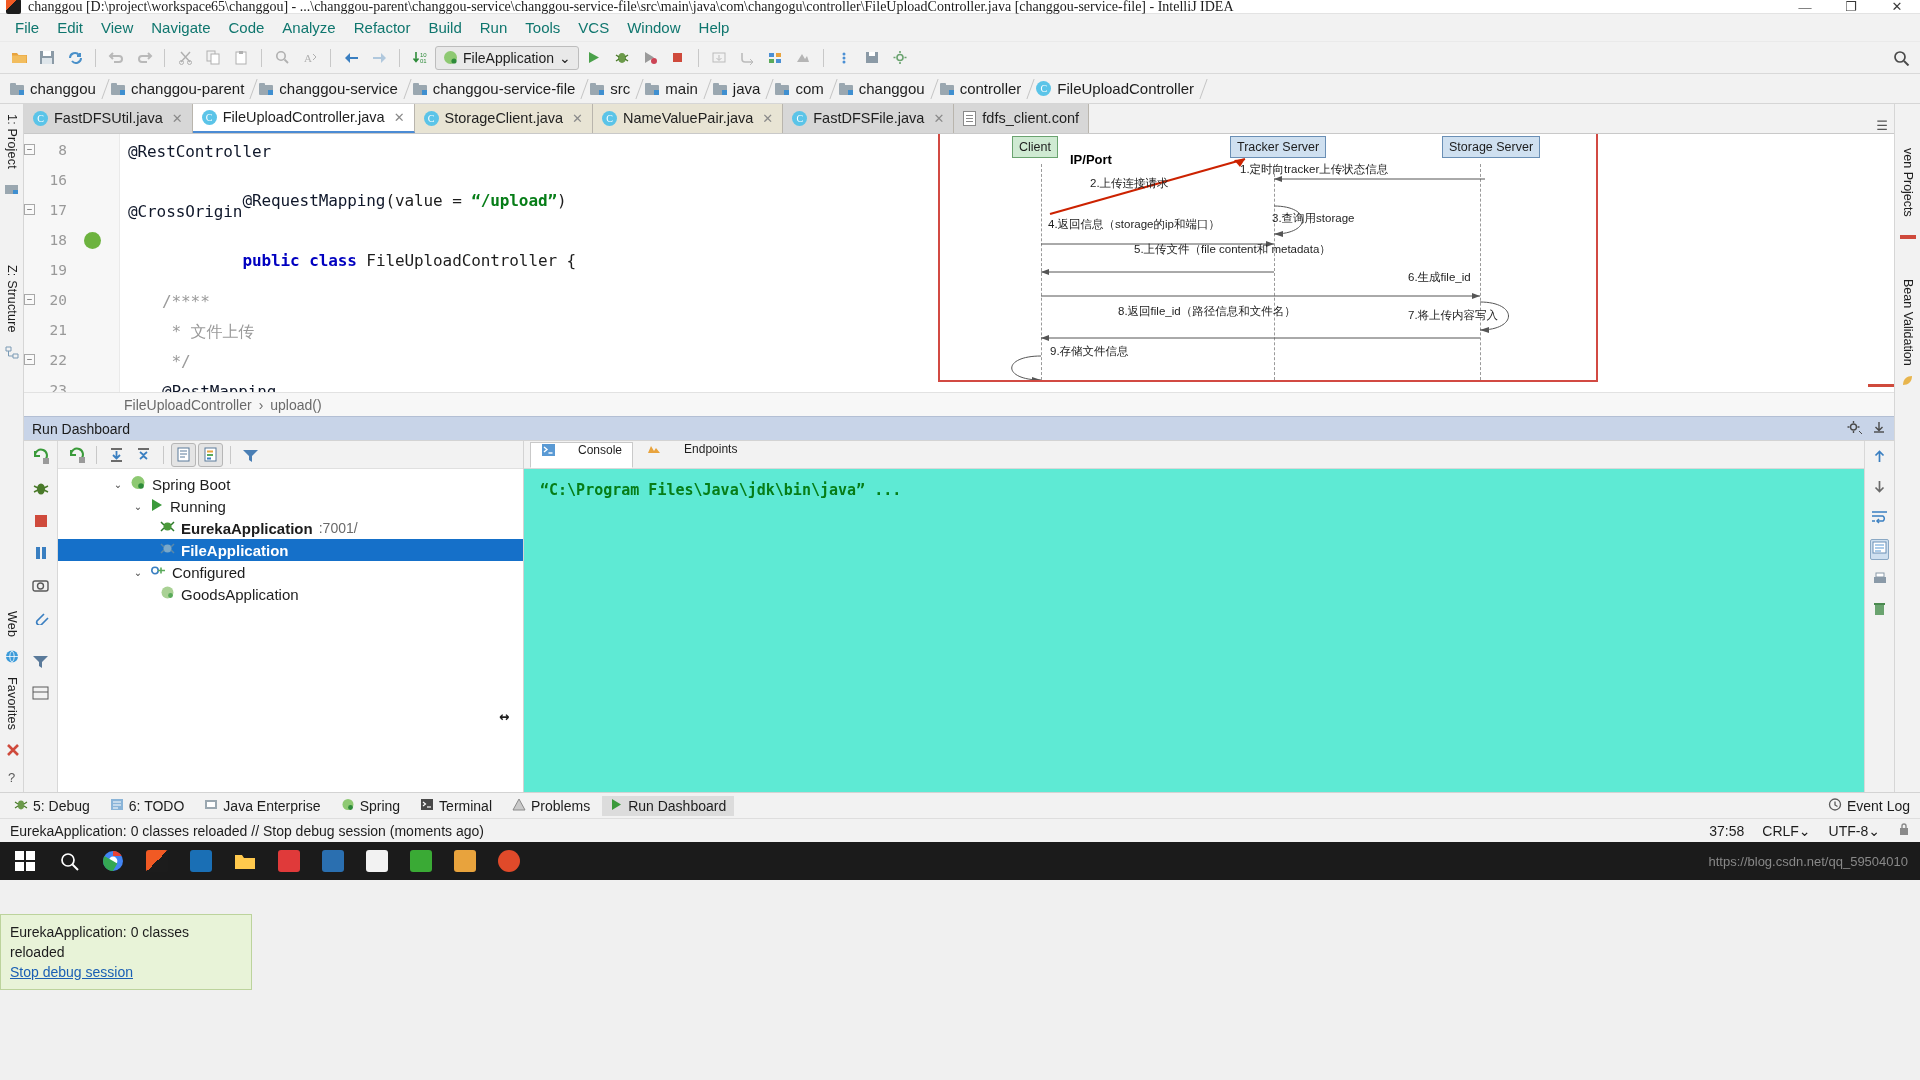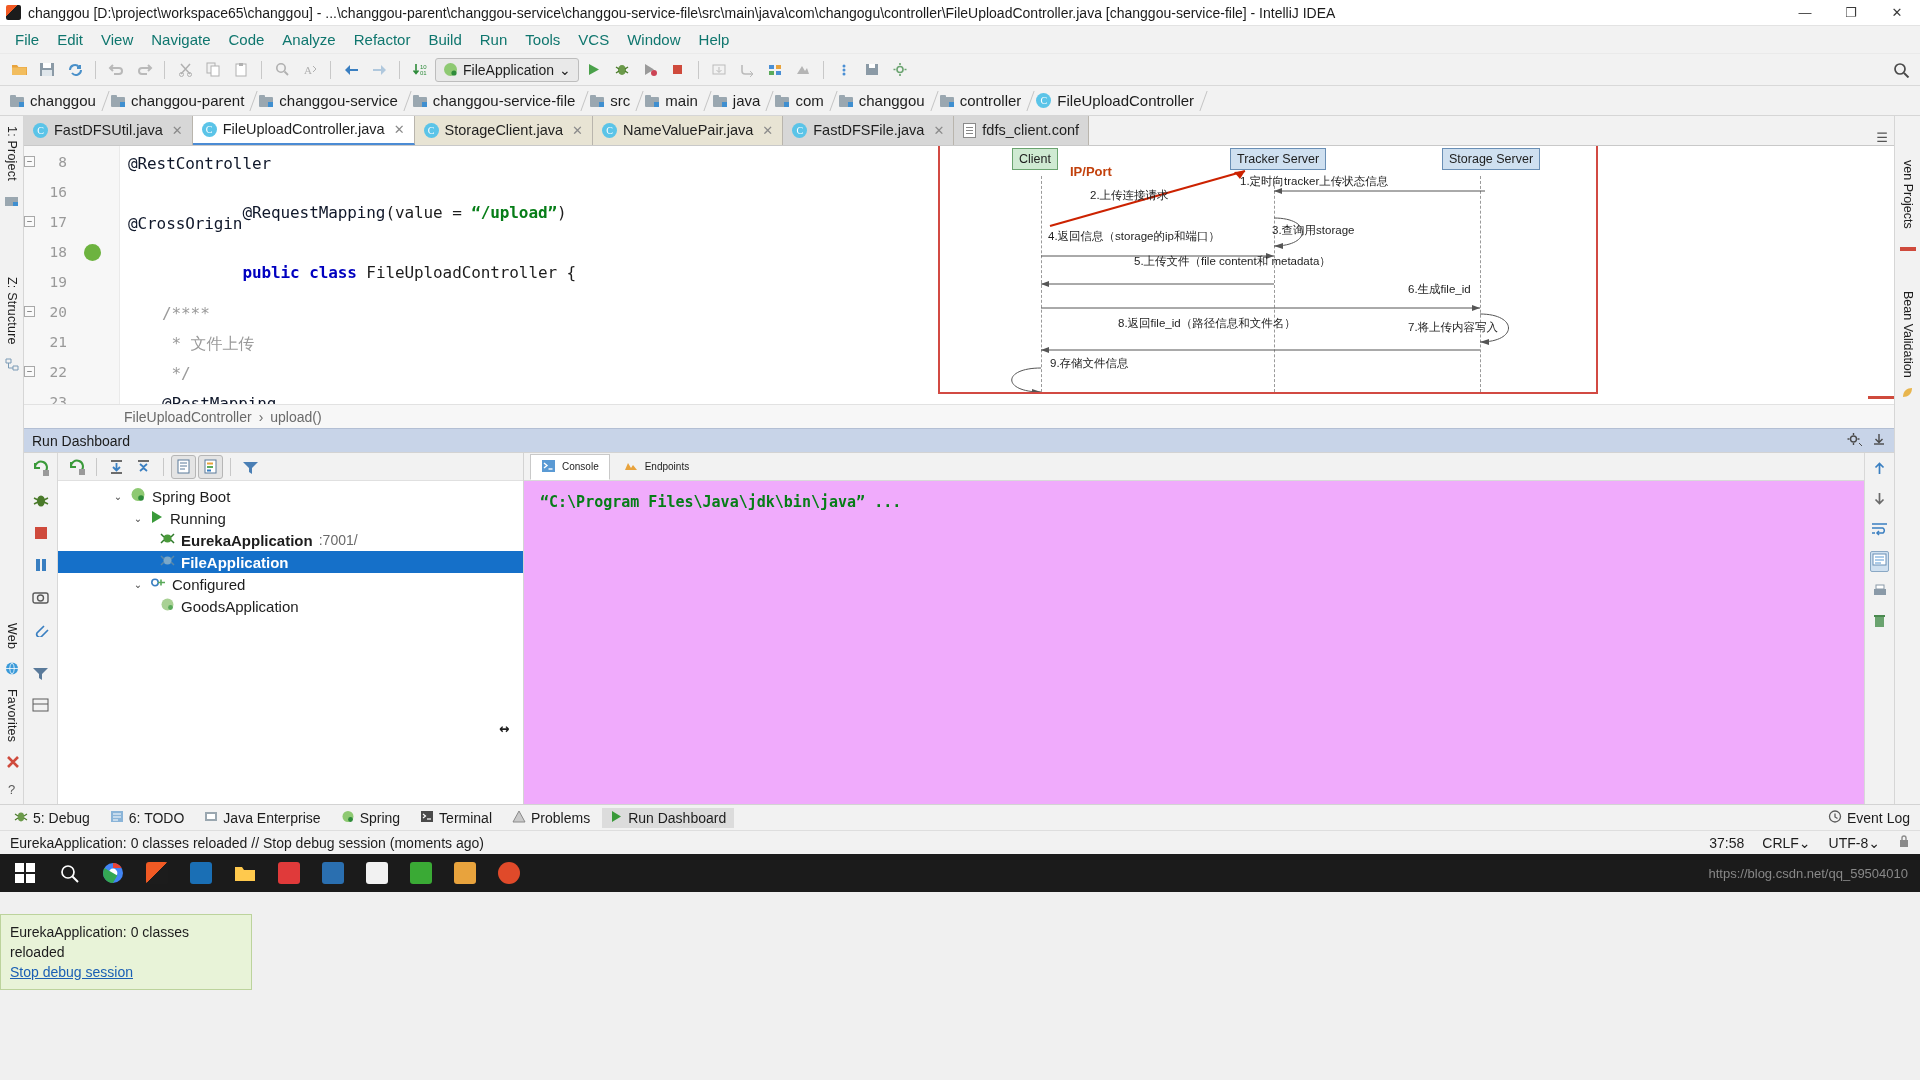--- a/index.html
+++ b/index.html
@@ -8,22 +8,22 @@
     font-family:"Liberation Sans", sans-serif;
     font-size:15px;
     background:#f2f2f2;
     color:#1d1d1d;
     -webkit-font-smoothing:antialiased;
   }
   .app{ position:relative; width:1920px; height:1080px; background:#f0f0f0; }
 
   
   .titlebar{
-    height:26px; background:#ffffff; display:flex; align-items:center;
-    border-bottom:1px solid #e3e3e3; padding-left:6px;
+    height:14px; background:#ffffff; display:flex; align-items:center;
+    border-bottom:1px solid #e3e3e3; padding-left:6px;font-family:Liberation Serif, serif;
   }
   .title-ico{
     width:15px;height:15px;margin-right:7px;border-radius:2px;
     background:linear-gradient(135deg,#f15a24 0%,#f15a24 40%,#1c1c1c 40%,#1c1c1c 100%);
     position:relative;flex:0 0 auto;
   }
   .title-text{ font-size:14px; color:#1b1b1b; white-space:nowrap; }
   .win-btns{ margin-left:auto; display:flex; height:26px; }
   .win-btn{ width:46px;height:26px;display:flex;align-items:center;justify-content:center;
             font-size:13px;color:#3a3a3a; }
@@ -114,21 +114,21 @@
 
   
   .diagram{ position:absolute;border:2px solid #d24a43;background:#fff;overflow:hidden; }
   .dg-box{ position:absolute;border:1px solid #6a8fb5;background:#cfe0f0;
            font-size:12.5px;text-align:center;padding:3px 6px;
            font-family:"Liberation Sans",sans-serif;white-space:nowrap; }
   .dg-box.green{ background:#cfead2;border-color:#6aa36f; }
   .dg-life{ position:absolute;width:0;border-left:1px dashed #9a9a9a; }
   .dg-lbl{ position:absolute;font-size:11.5px;font-family:"Liberation Sans",sans-serif;
            color:#1d1d1d;white-space:nowrap; }
-  .dg-lbl.red{ color:#c2410c;font-weight:bold;font-size:13px; }
+  .dg-lbl.red{ color:#000000;font-weight:bold;font-size:13px; }
 
   
   .subcrumb{ height:24px;background:#f7f7f7;border-top:1px solid #e2e2e2;
              display:flex;align-items:center;gap:7px;padding-left:100px;
              font-size:14px;color:#6a6a6a; }
 
   
   .rdheader{ height:24px;background:#c8d4e8;display:flex;align-items:center;padding:0 8px;
              font-size:14px;color:#1b1b1b;border-top:1px solid #b3bfd4; }
   .rdheader .sp{ margin-left:auto;display:flex;gap:10px;align-items:center; }
@@ -141,23 +141,23 @@
   .rdtoolbar .tb{ width:25px;height:24px; }
   .tree{ flex:1;padding-top:4px;font-size:15px; }
   .tnode{ height:22px;display:flex;align-items:center;gap:6px;padding-left:10px;white-space:nowrap; }
   .tnode.sel{ background:#1570c9;color:#fff; }
   .twist{ width:12px;font-size:10px;color:#4a4a4a;display:flex;align-items:center;justify-content:center; }
   .sub{ color:#6a6a6a;font-size:14px; }
 
   .rdright{ flex:1;display:flex;flex-direction:column;min-width:0; }
   .conftabs{ height:28px;background:#f2f2f2;display:flex;align-items:center;gap:4px;
              padding-left:6px;border-bottom:1px solid #d9d9d9; }
-  .ctab{ height:26px;display:flex;align-items:center;gap:6px;padding:0 10px;font-size:10px; }
+  .ctab{ height:26px;display:flex;align-items:flex-start;gap:22px;padding:0 10px;font-size:12px; }
   .ctab.active{ background:#fff;border:1px solid #c9c9c9;border-bottom:1px solid #fff; }
-  .console{ flex:1;background:#f0abfc;position:relative;padding:12px 0 0 16px;
+  .console{ flex:1;background:#5eead4;position:relative;padding:12px 0 0 16px;
             font-family:"DejaVu Sans Mono",monospace;font-size:15px;color:#067d17;font-weight:bold; }
   .consoleRail{ width:30px;background:#f2f2f2;border-left:1px solid #d8d8d8;
                 display:flex;flex-direction:column;align-items:center;padding-top:8px;gap:12px; }
 
   
   .notif{ position:absolute;left:0;bottom:42px;width:252px;background:#e8f3d8;
           border:1px solid #bcd39c;padding:7px 9px;font-size:14px;line-height:20px; }
   .notif a{ color:#1a5fb4;text-decoration:underline; }
 
   

